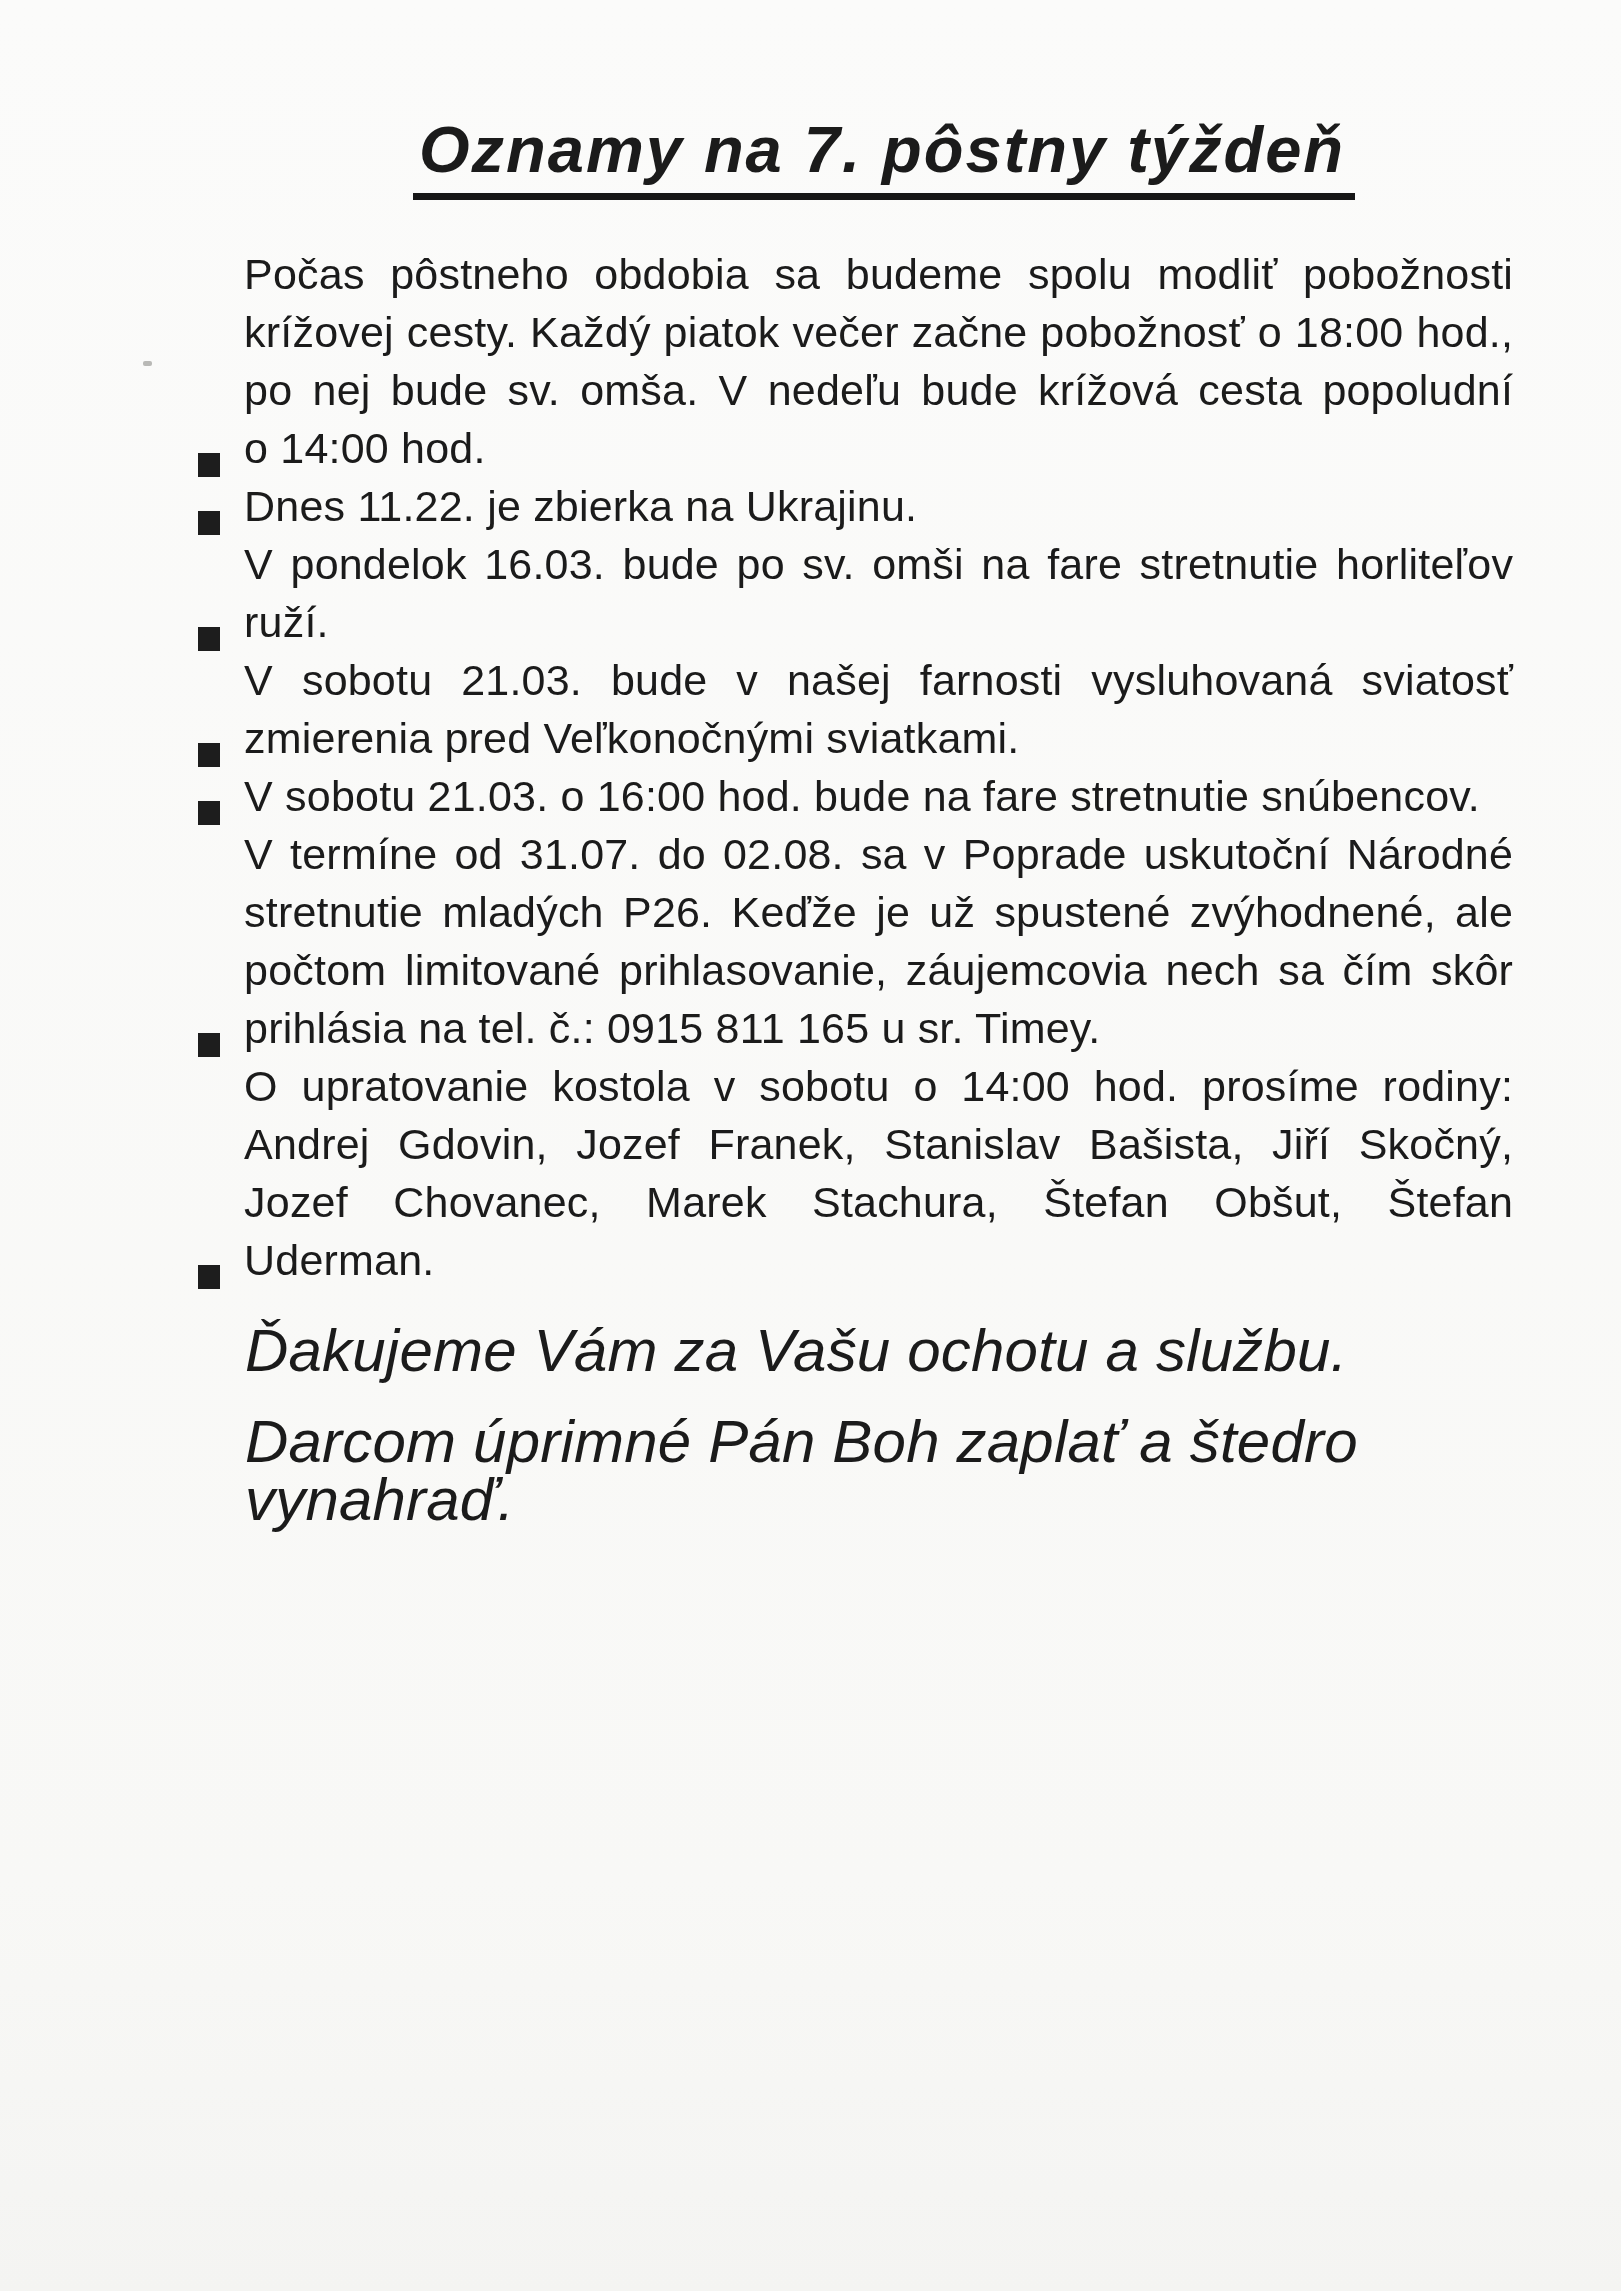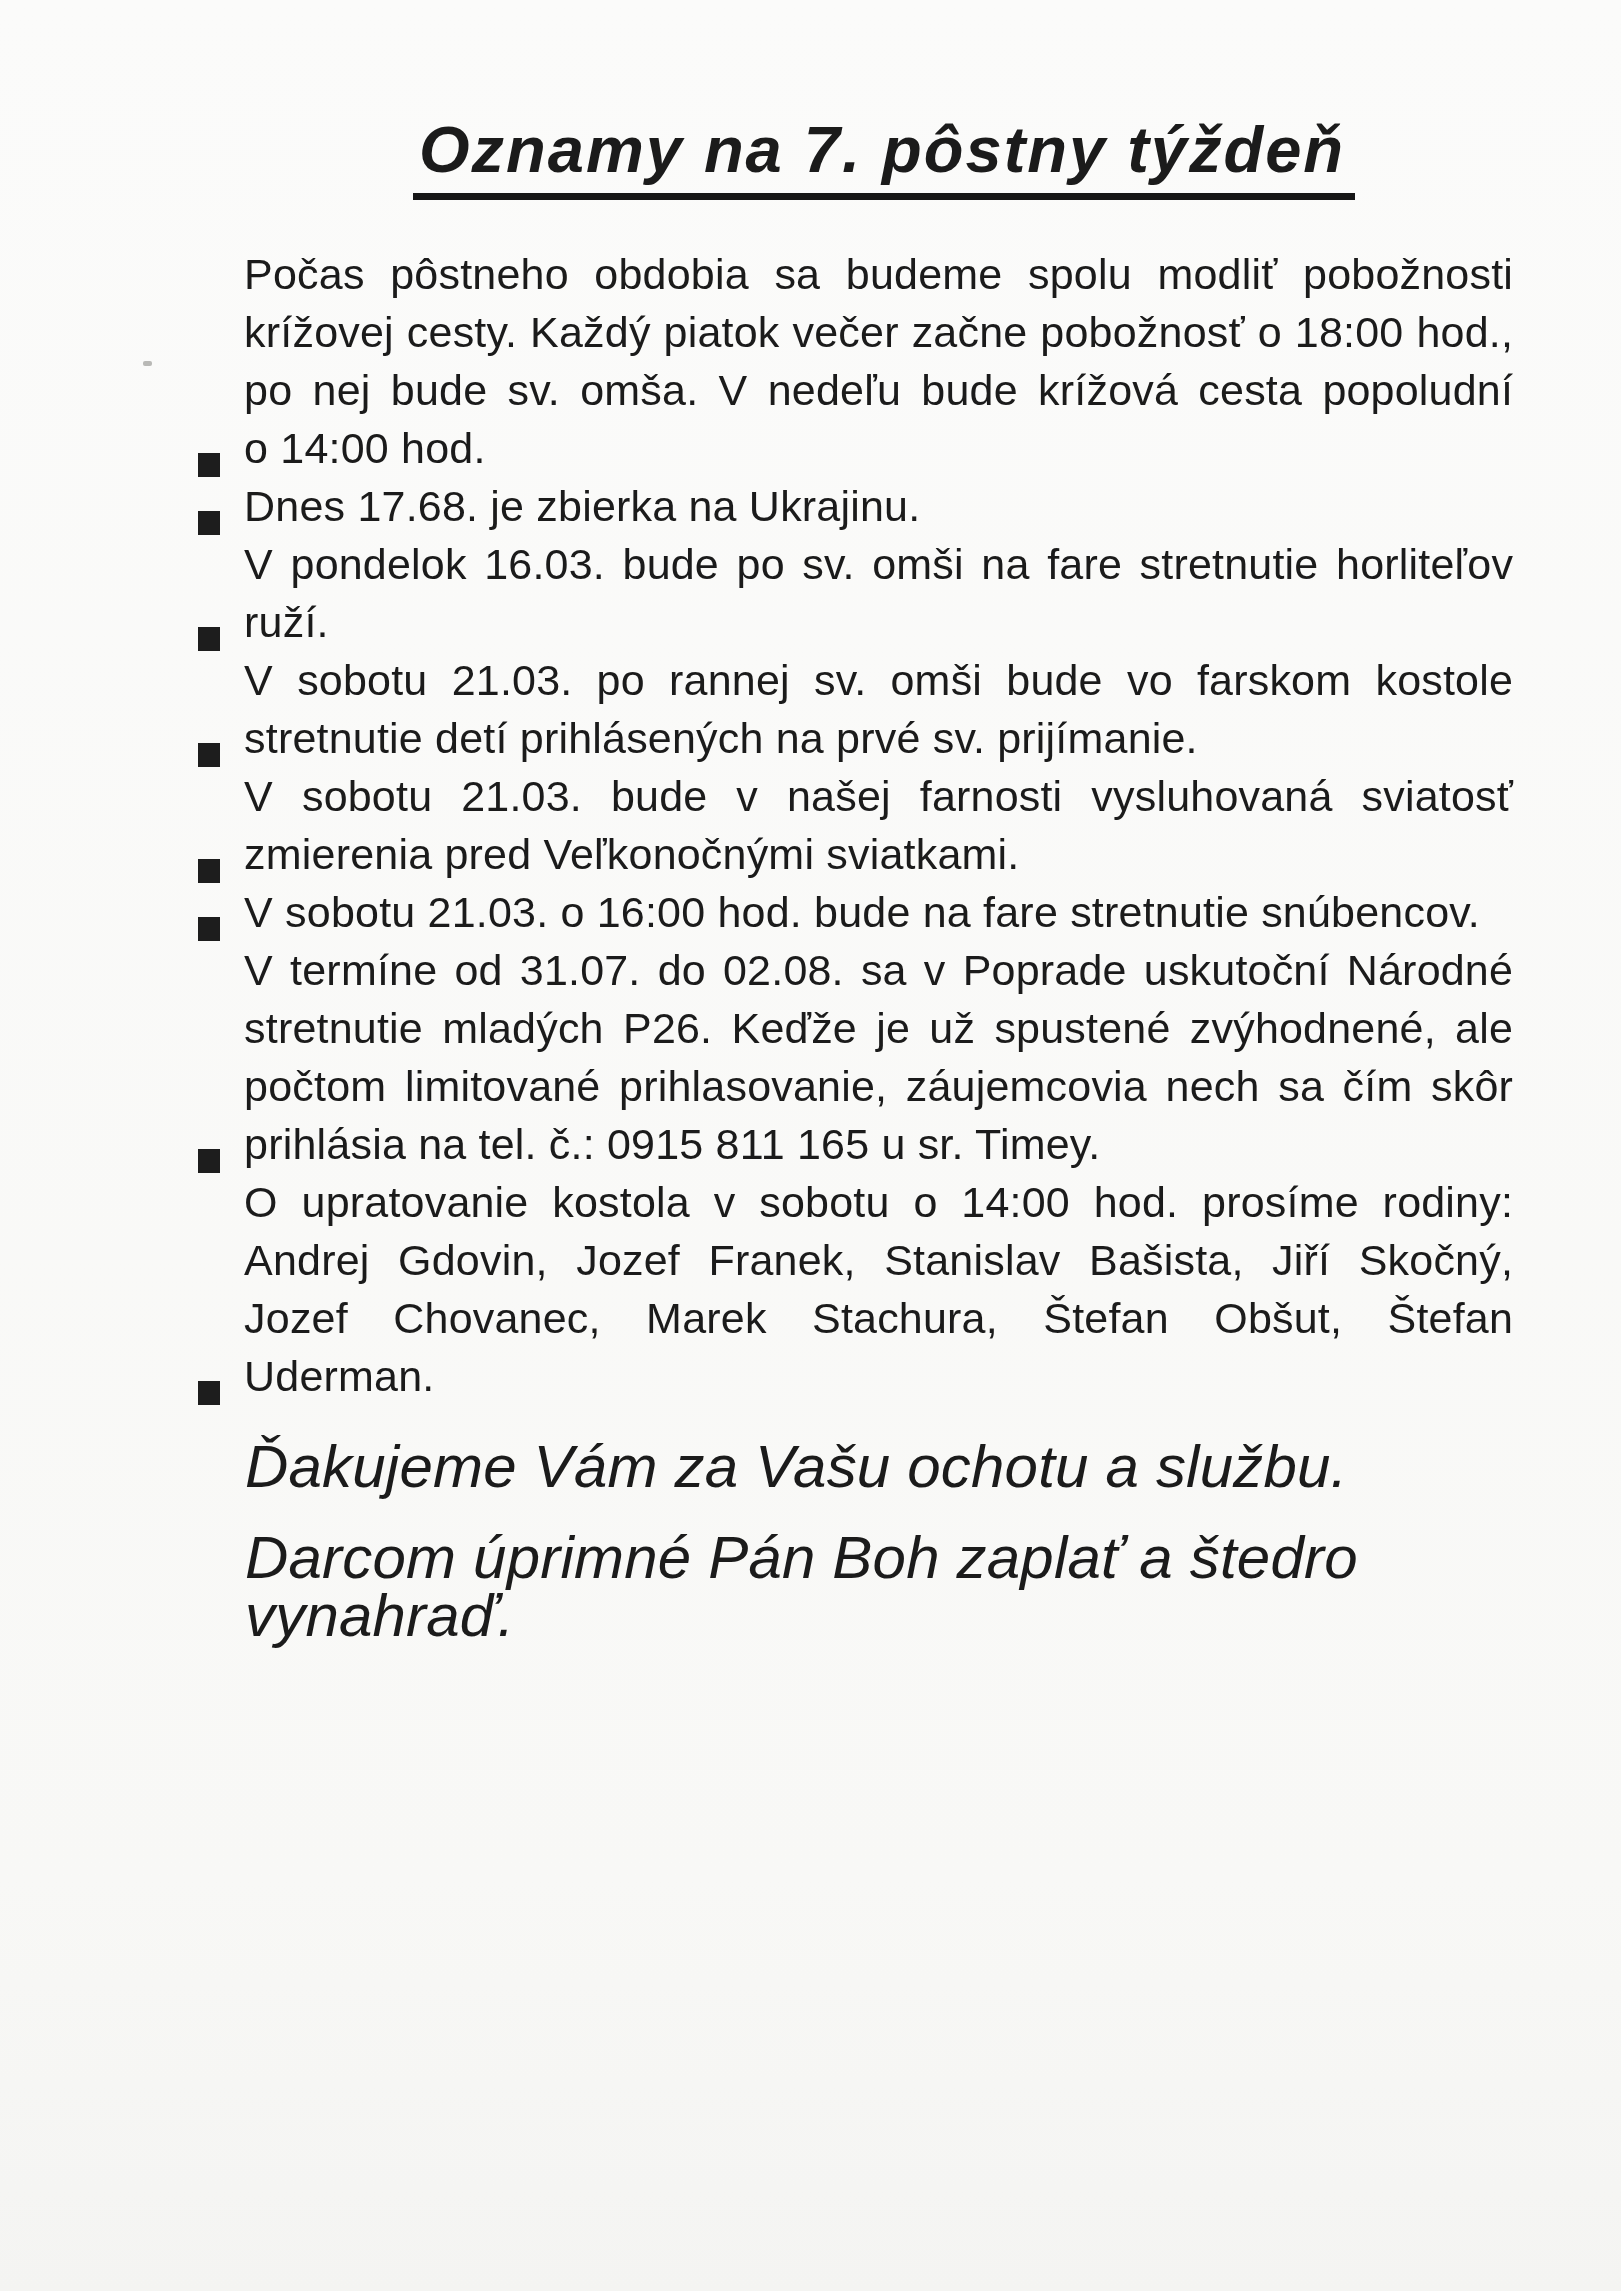--- a/index.html
+++ b/index.html
@@ -83,32 +83,28 @@
 
   <div class="list">
 
     <div class="item">
       <span class="sq"></span>
       <p>Počas pôstneho obdobia sa budeme spolu modliť pobožnosti krížovej cesty. Každý piatok večer začne pobožnosť o&nbsp;18:00 hod., po nej bude sv. omša. V&nbsp;nedeľu bude krížová cesta popoludní o&nbsp;14:00 hod.</p>
     </div>
 
     <div class="item">
       <span class="sq"></span>
-      <p>Dnes 17.68. je zbierka na Ukrajinu.</p>
+      <p>Dnes 11.22. je zbierka na Ukrajinu.</p>
     </div>
 
     <div class="item">
       <span class="sq"></span>
       <p>V&nbsp;pondelok 16.03. bude po sv. omši na fare stretnutie horliteľov ruží.</p>
     </div>
 
-    <div class="item">
-      <span class="sq"></span>
-      <p>V&nbsp;sobotu 21.03. po rannej sv. omši bude vo farskom&nbsp;kostole stretnutie detí prihlásených na prvé sv. prijímanie.</p>
-    </div>
 
     <div class="item">
       <span class="sq"></span>
       <p>V&nbsp;sobotu 21.03. bude v&nbsp;našej farnosti vysluhovaná sviatosť zmierenia pred Veľkonočnými sviatkami.</p>
     </div>
 
     <div class="item">
       <span class="sq"></span>
       <p>V&nbsp;sobotu 21.03. o&nbsp;16:00 hod. bude na fare stretnutie snúbencov.</p>
     </div>

